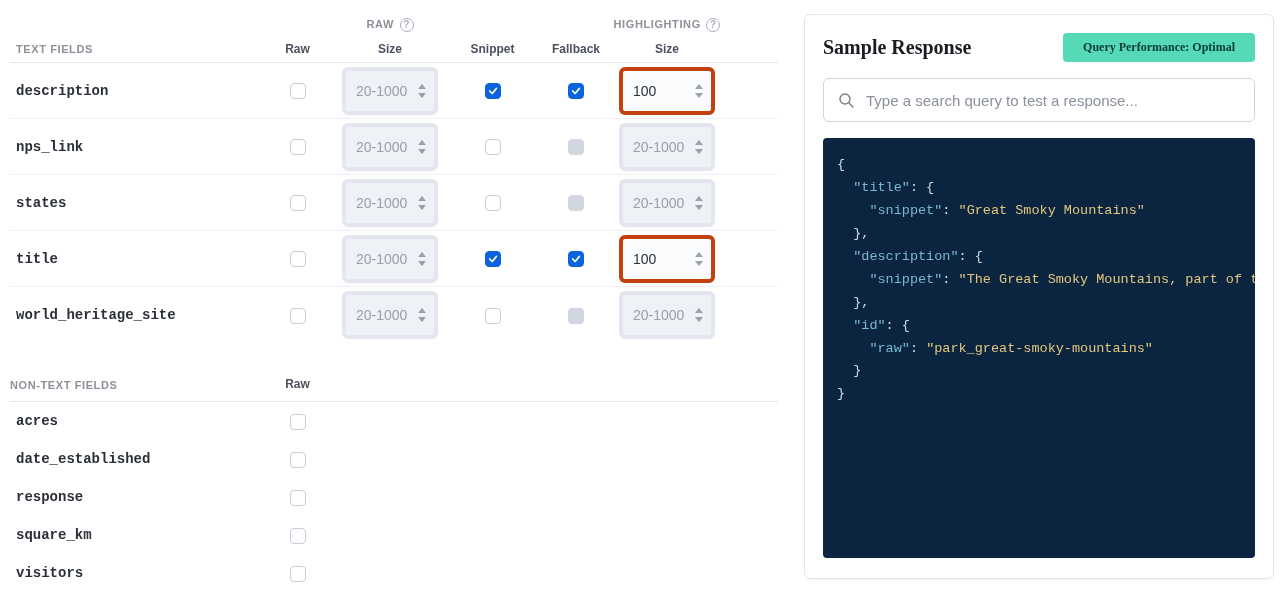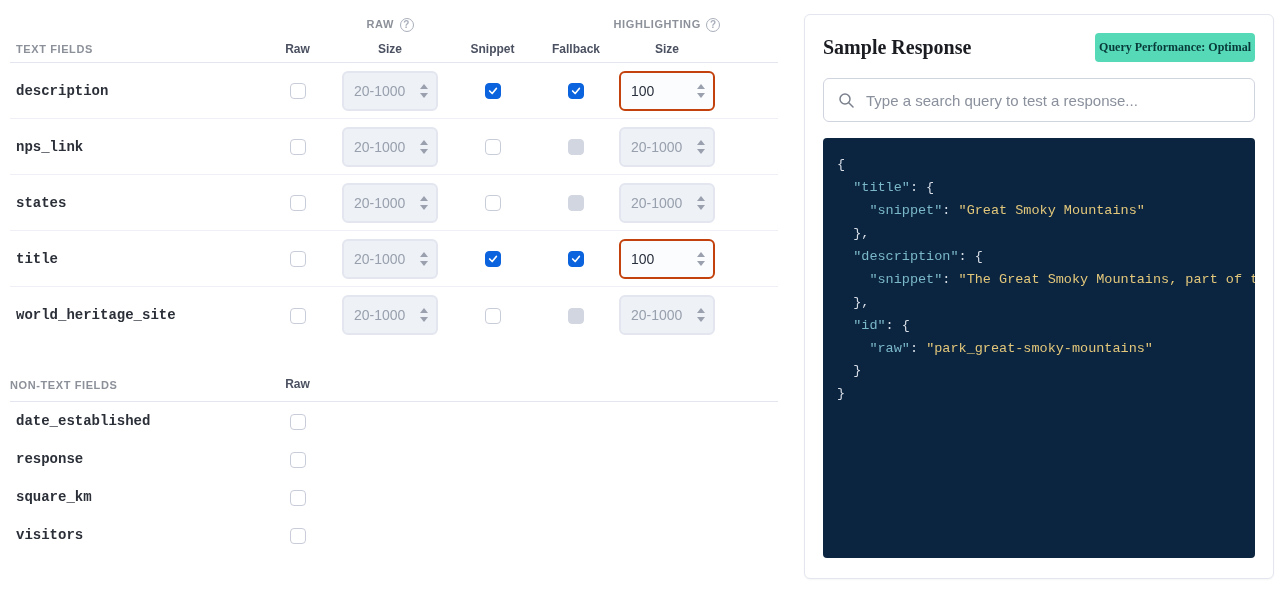--- a/index.html
+++ b/index.html
@@ -53,22 +53,22 @@
     width:16px; height:16px; border:1px solid #c9cdd9; border-radius:4px;
     display:inline-flex; align-items:center; justify-content:center;
     background:#fff; cursor:pointer; vertical-align:middle;
   }
   .chk.checked { background:#0b64dd; border-color:#0b64dd; }
   .chk.checked svg { display:block; }
   .chk svg { display:none; width:10px; height:10px; }
   .chk.disabled { background:#d2d6e0; border-color:#d2d6e0; cursor:default; }
 
   .numfield, .numfield-dis {
-    width: 96px; height: 40px;
-    border: 2px solid #c2410c; border-radius: 6px;
+    width: 96px; height: 48px;
+    border: 4px solid #c2410c; border-radius: 6px;
     background:#fbfcfe; padding: 0 22px 0 10px;
     font-size:14px; color:#29303d; display:inline-flex; align-items:center;
     position:relative;
   }
   .numfield-dis { background:#eef1f6; color:#98a0ad; border-color:#e3e6ef; }
   .stepper-icon {
     position:absolute; right:6px; top:50%; transform:translateY(-50%);
     width:10px; height:16px;
   }
   .stepper-icon::before, .stepper-icon::after {
@@ -92,21 +92,21 @@
 
   
   .panel {
     border:1px solid #e3e6ef; border-radius:6px; padding:18px 18px 20px 18px;
     background:#fff; box-shadow:0 1px 2px rgba(20,30,50,0.04);
   }
   .panel-hdr { display:flex; align-items:center; justify-content:space-between; margin-bottom:16px;font-family:Liberation Serif, serif; }
   .panel-title { font-size:20px; font-weight:700; color:#1a1c21; }
   .badge {
     background:#55d9b7; color:#083a3a; font-size:12px; font-weight:600;
-    padding:7px 4px; border-radius:4px;
+    padding:7px 20px; border-radius:4px;
   }
   .search-box {
     display:flex; align-items:center; gap:10px;
     border:1px solid #d0d4df; border-radius:6px; height:44px; padding:0 14px;
     margin-bottom:16px;
   }
   .search-box input {
     border:none; outline:none; flex:1; font-size:15px; color:#333; background:transparent;
   }
   .search-box input::placeholder { color:#8a909c; }
@@ -243,20 +243,24 @@
             </span></div>
         </div>
       </div>
 
     <div class="nontext-section">
       <div class="nt-hdr">
         <div class="col-field group-hdr">NON-TEXT FIELDS</div>
         <div class="col-raw sub-hdr">Raw</div>
       </div>
       <div id="nt-rows">
+          <div class="nt-row">
+            <div class="col-field field-name">acres</div>
+            <div class="col-raw"><span class="chk"></span></div>
+          </div>
           <div class="nt-row">
             <div class="col-field field-name">date_established</div>
             <div class="col-raw"><span class="chk"></span></div>
           </div>
           <div class="nt-row">
             <div class="col-field field-name">response</div>
             <div class="col-raw"><span class="chk"></span></div>
           </div>
           <div class="nt-row">
             <div class="col-field field-name">square_km</div>

